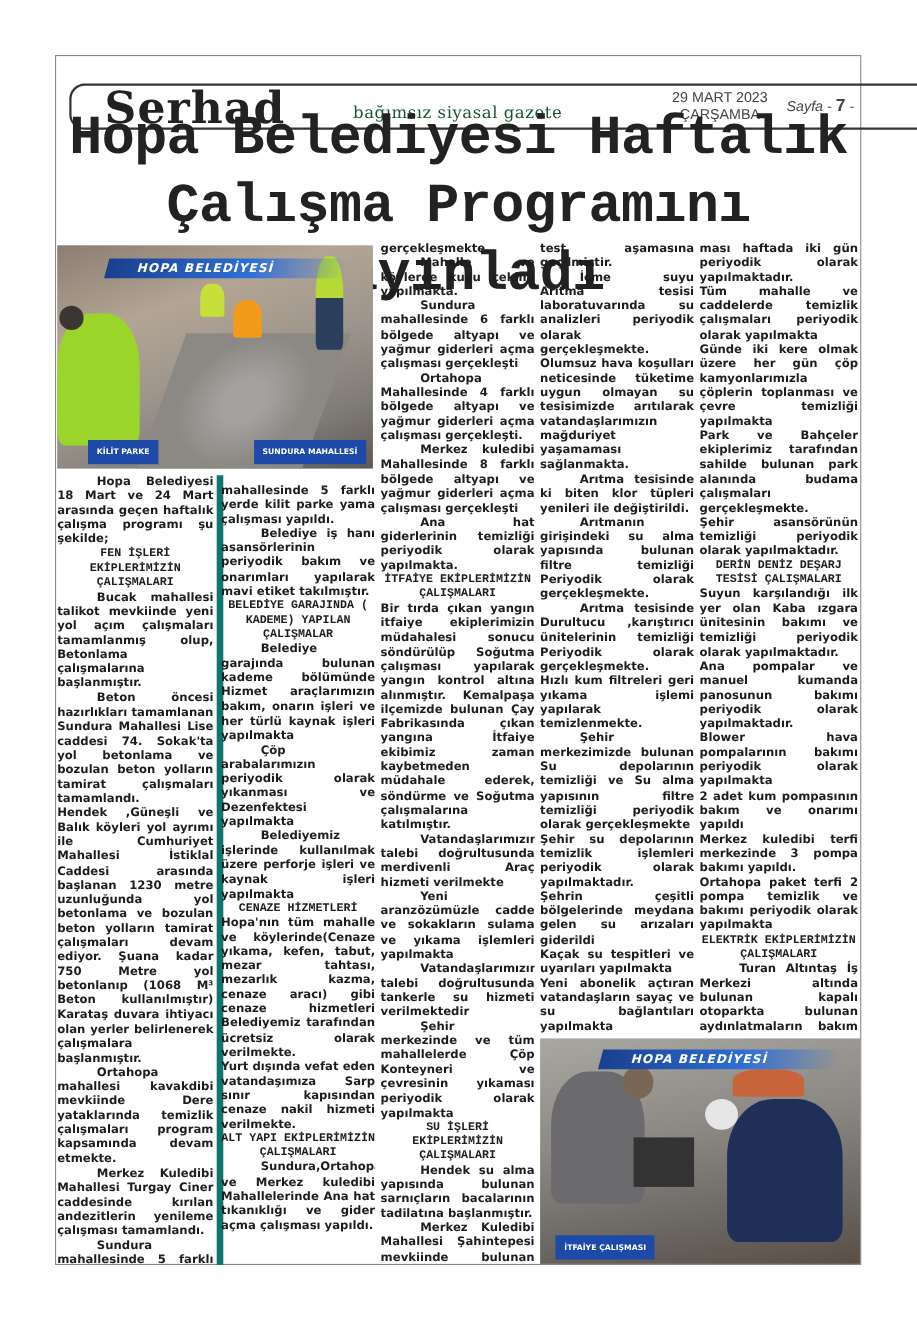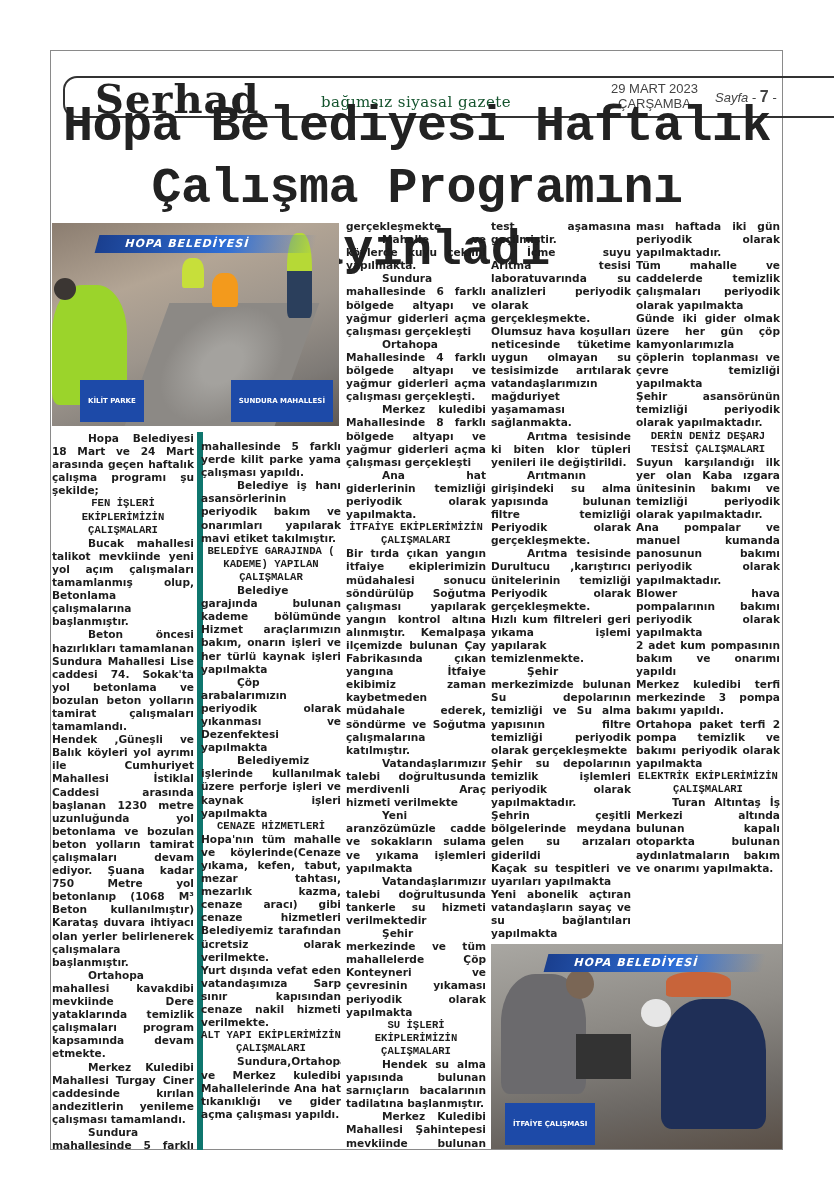--- a/index.html
+++ b/index.html
@@ -19,21 +19,21 @@
   .c1 { left:52px; top:432px; width:142px; height:718px; border-right:6px solid #0f766e; padding-right:3px; }
   .c2 { left:201px; top:440px; width:140px; height:718px; }
   .c3 { left:346px; top:220px; width:140px; height:930px; }
   .c4 { left:491px; top:220px; width:140px; height:720px; }
   .c5 { left:636px; top:220px; width:144px; height:720px; }
   .photo { position:absolute; overflow:hidden; }
   .photo1 { left:52px; top:223px; width:287px; height:203px; background:linear-gradient(160deg,#8b7d70 0%,#b3a595 30%,#9d958c 55%,#7e7a76 80%,#5f5852 100%); }
   .photo2 { left:491px; top:944px; width:291px; height:205px; background:linear-gradient(170deg,#a9a7a2 0%,#8d8a85 40%,#6b6763 75%,#5a4f46 100%); }
   .banner { position:absolute; background:linear-gradient(90deg,#1a3f8f,#2f6fd6 60%,rgba(47,111,214,0)); color:#fff; font-weight:bold; font-family:"DejaVu Sans", sans-serif; letter-spacing:1px; }
   .banner-top { left:45px; top:12px; width:190px; height:18px; font-size:11px; line-height:18px; padding-left:28px; transform:skewX(-15deg); }
-  .cap { position:absolute; bottom:4px; height:14px; background:#1d4aa8; color:#fff; font-size:7px; line-height:14px; font-weight:bold; padding:14px 8px; }
+  .cap { position:absolute; bottom:4px; height:14px; background:#1d4aa8; color:#fff; font-size:7px; line-height:14px; font-weight:bold; padding:4px 8px; }
   .fig { position:absolute; border-radius:40% 40% 10% 10%; }
   .gravel { position:absolute; background:radial-gradient(circle,#a4a29e 20%,#8c8985 60%); }
 </style>
 </head>
 <body>
 
 <div class="page"></div>
 
 <div class="masthead">
   <span class="mh-name">Serhad</span>
@@ -126,21 +126,22 @@
     <p>Hızlı kum filtreleri geri yıkama işlemi yapılarak temizlenmekte.</p>
     <p class="ind">Şehir merkezimizde bulunan Su depolarının temizliği ve Su alma yapısının filtre temizliği periyodik olarak gerçekleşmekte</p>
     <p>Şehir su depolarının temizlik işlemleri periyodik olarak yapılmaktadır.</p>
     <p>Şehrin çeşitli bölgelerinde meydana gelen su arızaları giderildi</p>
     <p>Kaçak su tespitleri ve uyarıları yapılmakta</p>
     <p>Yeni abonelik açtıran vatandaşların sayaç ve su bağlantıları yapılmakta</p>
   </div>
 <div class="col c5">
     <p>ması haftada iki gün periyodik olarak yapılmaktadır.</p>
     <p>Tüm mahalle ve caddelerde temizlik çalışmaları periyodik olarak yapılmakta</p>
-    <p>Günde iki gider olmak üzere her gün çöp kamyonlarımızla çöplerin toplanması ve çevre temizliği yapılmakta</p>
+    <p>Günde iki kere olmak üzere her gün çöp kamyonlarımızla çöplerin toplanması ve çevre temizliği yapılmakta</p>
+    <p>Park ve Bahçeler ekiplerimiz tarafından sahilde bulunan park alanında budama çalışmaları gerçekleşmekte.</p>
     <p>Şehir asansörünün temizliği periyodik olarak yapılmaktadır.</p>
     <p class="h">DERİN DENİZ DEŞARJ TESİSİ ÇALIŞMALARI</p>
     <p>Suyun karşılandığı ilk yer olan Kaba ızgara ünitesinin bakımı ve temizliği periyodik olarak yapılmaktadır.</p>
     <p>Ana pompalar ve manuel kumanda panosunun bakımı periyodik olarak yapılmaktadır.</p>
     <p>Blower hava pompalarının bakımı periyodik olarak yapılmakta</p>
     <p>2 adet kum pompasının bakım ve onarımı yapıldı</p>
     <p>Merkez kuledibi terfi merkezinde 3 pompa bakımı yapıldı.</p>
     <p>Ortahopa paket terfi 2 pompa temizlik ve bakımı periyodik olarak yapılmakta</p>
     <p class="h">ELEKTRİK EKİPLERİMİZİN ÇALIŞMALARI</p>
     <p class="ind">Turan Altıntaş İş Merkezi altında bulunan kapalı otoparkta bulunan aydınlatmaların bakım ve onarımı yapılmakta.</p>

